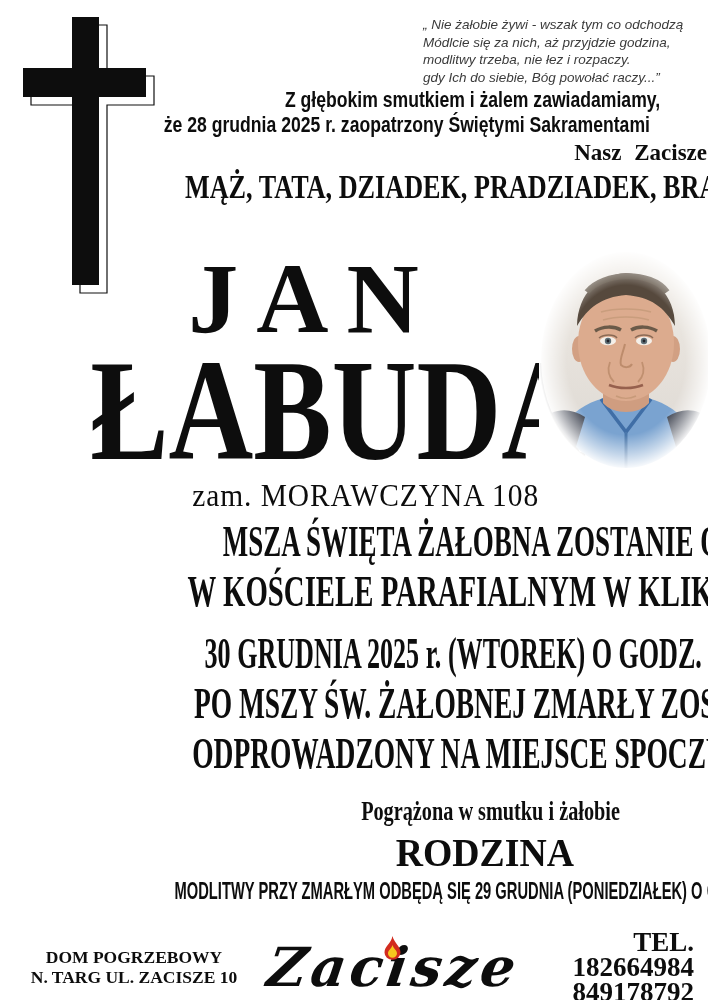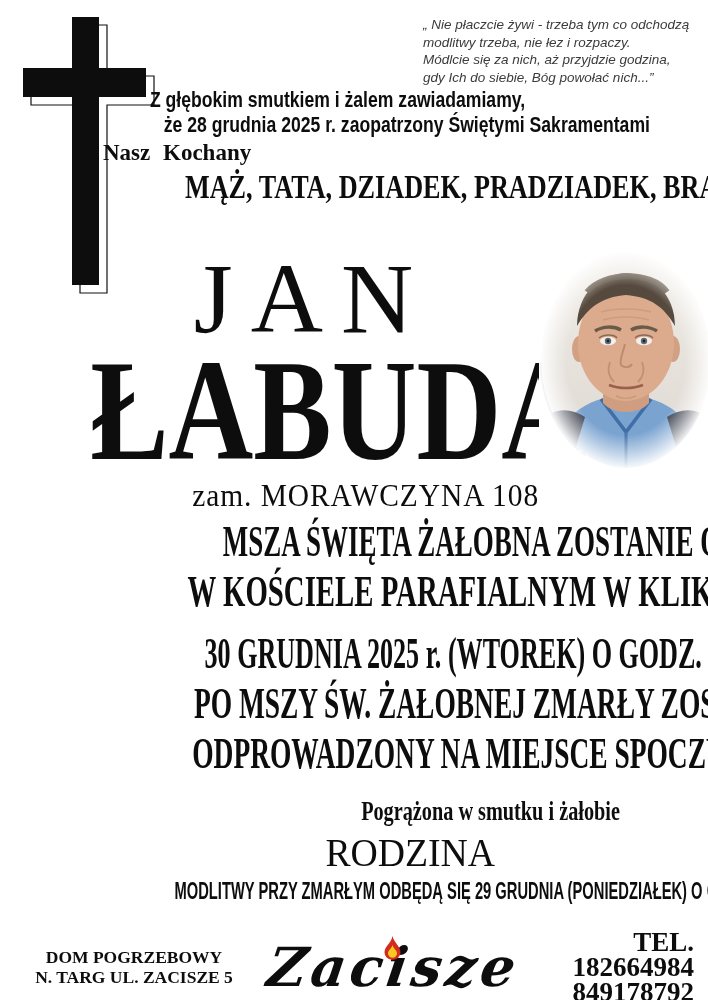--- a/index.html
+++ b/index.html
@@ -11,43 +11,43 @@
   .sx{display:inline-block;white-space:nowrap;transform:scaleX(var(--sx,1));transform-origin:50% 50%;}
 
   .cross{position:absolute;left:14px;top:8px;}
 
   .quote{
     position:absolute;left:423px;top:16px;width:282px;
     font-family:"Liberation Sans",sans-serif;font-style:italic;
     font-size:13.5px;line-height:17.6px;color:#3b3b3b;
   }
 
-  .top-col{position:absolute;left:103px;top:87px;width:604px;text-align:left;}
+  .top-col{position:absolute;left:103px;top:87px;width:604px;text-align:right;}
   .ann{font-family:"Liberation Sans",sans-serif;font-weight:bold;font-size:22px;line-height:25px;}
   .nasz{margin-top:3px;font-weight:bold;font-size:23px;line-height:25px;word-spacing:7px;}
   .roles{margin-top:3px;font-weight:bold;font-size:34px;line-height:37px;}
   .sp{margin-top:4px;font-family:"Liberation Sans",sans-serif;font-weight:bold;font-size:21px;line-height:23px;letter-spacing:2px;}
 
   .name-block{position:absolute;left:0;top:251px;width:594px;text-align:center;}
-  .first-name{font-weight:normal;font-size:100px;line-height:96px;letter-spacing:18px;text-indent:18px;margin-left:13px;}
+  .first-name{font-weight:bold;font-size:100px;line-height:96px;letter-spacing:18px;text-indent:18px;margin-left:13px;}
   .last-name{margin-top:7px;font-weight:bold;font-size:145px;line-height:112px;margin-left:32px;}
 
   .photo{position:absolute;left:539px;top:250px;}
 
   .residence{position:absolute;left:0;top:479px;width:100%;text-align:center;
     font-weight:normal;font-size:31px;line-height:33px;letter-spacing:1px;margin-left:12px;}
 
   .mass{position:absolute;left:0;top:516px;width:100%;text-align:center;
     font-weight:bold;font-size:45px;line-height:50px;}
   .mass .line{display:block;}
   .mass .gap{margin-top:12px;}
 
-  .family{position:absolute;left:318px;top:797px;width:334px;text-align:left;}
+  .family{position:absolute;left:318px;top:797px;width:334px;text-align:center;}
   .family .l1{font-weight:bold;font-size:27px;line-height:28px;}
-  .family .l2{margin-top:3px;font-weight:normal;font-size:41px;line-height:48px;}
+  .family .l2{margin-top:3px;font-weight:bold;font-size:41px;line-height:48px;}
 
   .prayers{position:absolute;left:0;top:876px;width:100%;text-align:center;
     font-family:"Liberation Sans",sans-serif;font-weight:bold;font-size:23px;line-height:30px;}
   .prayers .line{display:block;}
 
   .footer{position:absolute;left:0;top:936px;width:708px;height:62px;display:flex;align-items:center;}
   .home{width:268px;text-align:center;font-weight:bold;font-size:17.5px;line-height:20px;}
   .logo-wrap{width:245px;position:relative;text-align:center;}
   .logo{
     font-family:"DejaVu Serif",serif;font-style:italic;font-weight:bold;
@@ -59,30 +59,30 @@
 </style>
 </head>
 <body>
 
 <svg class="cross" width="152" height="292" viewBox="0 0 152 292" aria-hidden="true">
   <path d="M66,17 H93 V68 H140 V97 H93 V285 H66 V97 H17 V68 H66 Z" fill="#ffffff" stroke="#111111" stroke-width="1.2"></path>
   <path d="M58,9 H85 V60 H132 V89 H85 V277 H58 V89 H9 V60 H58 Z" fill="#0d0d0d"></path>
 </svg>
 
 <div class="quote">
-  <div>„ Nie płaczcie żywi - trzeba tym co odchodzą</div>
+  <div>„ Nie żałobie żywi - wszak tym co odchodzą</div>
+  <div>Módlcie się za nich, aż przyjdzie godzina,</div>
   <div>modlitwy trzeba, nie łez i rozpaczy.</div>
-  <div>Módlcie się za nich, aż przyjdzie godzina,</div>
-  <div>gdy Ich do siebie, Bóg powołać nich...”</div>
+  <div>gdy Ich do siebie, Bóg powołać raczy...”</div>
 </div>
 
 <div class="top-col">
   <div class="ann"><span class="sx" style="--sx:.8">Z głębokim smutkiem i żalem zawiadamiamy,</span></div>
   <div class="ann"><span class="sx" style="--sx:.8">że 28 grudnia 2025 r. zaopatrzony Świętymi Sakramentami</span></div>
-  <div class="nasz">Nasz Kochany</div>
+  <div class="nasz">Nasz Zacisze</div>
   <div class="roles"><span class="sx" style="--sx:.77">MĄŻ, TATA, DZIADEK, PRADZIADEK, BRAT</span></div>
 </div>
 
 <div class="name-block">
   <div class="first-name">JAN</div>
   <div class="last-name"><span class="sx" style="--sx:.81">ŁABUDA</span></div>
 </div>
 
 <svg class="photo" width="174" height="220" viewBox="0 0 174 220" aria-hidden="true">
   <defs>
@@ -165,21 +165,21 @@
   <div class="l2"><span class="sx" style="--sx:.92">RODZINA</span></div>
 </div>
 
 <div class="prayers">
   <div class="line"><span class="sx" style="--sx:.64">MODLITWY PRZY ZMARŁYM ODBĘDĄ SIĘ 29 GRUDNIA (PONIEDZIAŁEK) O GODZ. 17:00</span></div>
 </div>
 
 <div class="footer">
   <div class="home">
     <div>DOM POGRZEBOWY</div>
-    <div>N. TARG UL. ZACISZE 5</div>
+    <div>N. TARG UL. ZACISZE 10</div>
   </div>
   <div class="logo-wrap">
     <span class="logo">Zacisze</span>
     <svg class="flame" width="17" height="24" viewBox="0 0 17 24" aria-hidden="true">
       <path d="M8.5,0 C10,7 16.5,10 16.5,16.5 A8,7.3 0 1,1 0.5,16.5 C0.5,10 7,8 8.5,0 Z" fill="#d22c1f"></path>
       <path d="M8.5,9 C9.5,13 13,14 13,17.5 A4.5,4.2 0 1,1 4,17.5 C4,14 7.5,13 8.5,9 Z" fill="#f7c81e"></path>
     </svg>
   </div>
   <div class="phones">
     <div>TEL. 182664984</div>

